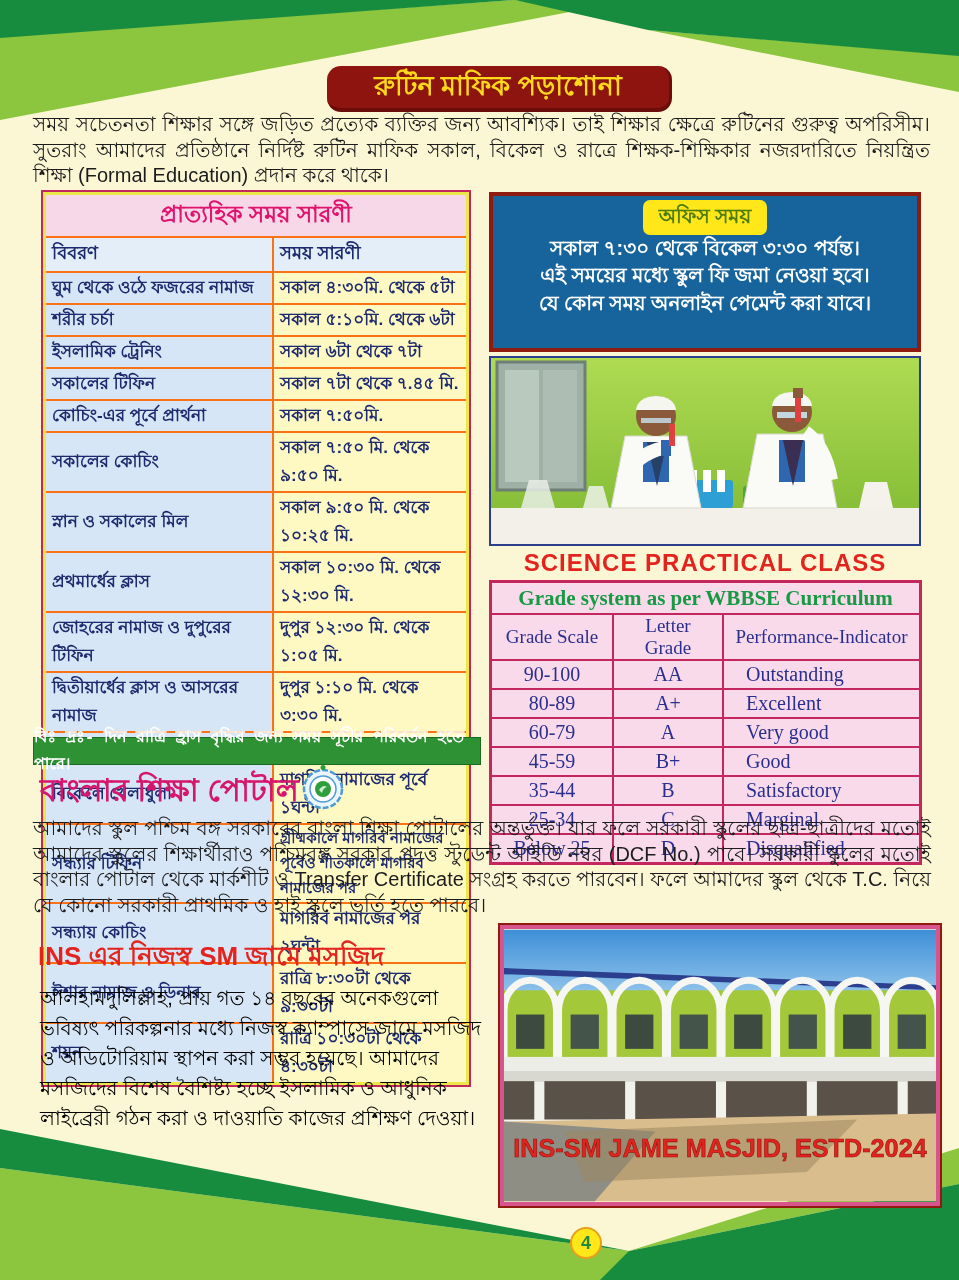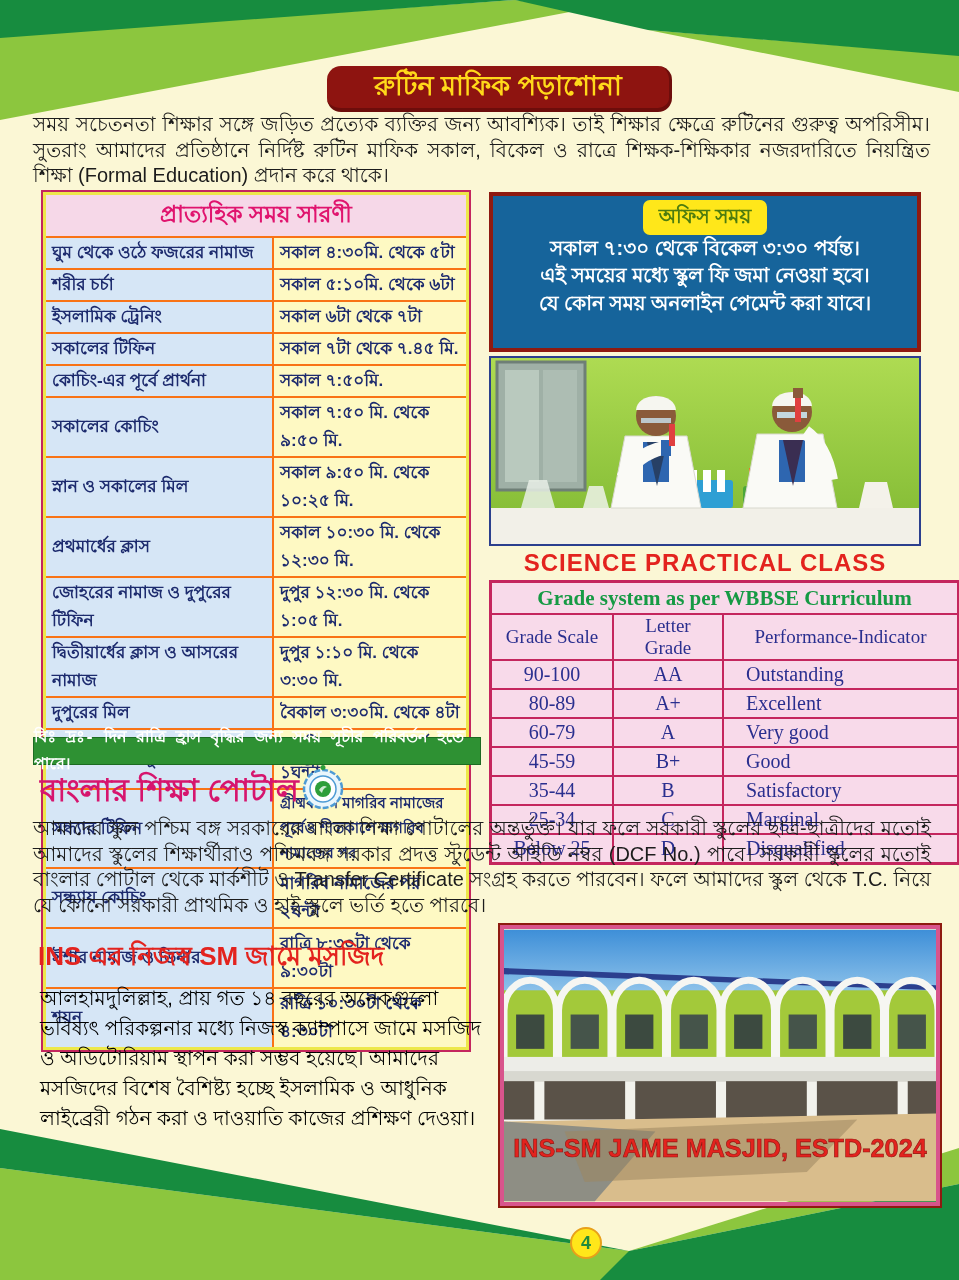--- a/index.html
+++ b/index.html
@@ -34,21 +34,21 @@
   .office .lbl{display:inline-block;margin-top:4px;background:#FFE71A;color:#4d7c0f;font-weight:bold;
     font-size:20px;padding:1px 16px;border-radius:7px;}
   .office .ln{color:#ffffff;font-size:20px;font-weight:bold;line-height:1.37;}
 
   
   .sci{left:489px;top:356px;width:432px;height:190px;border:2px solid #2B3F8E;box-sizing:border-box;}
   .scicap{left:489px;top:549px;width:432px;text-align:center;color:#E3231E;
     font-size:24px;font-weight:bold;letter-spacing:1px;}
 
   
-  .grade{left:489px;top:580px;width:471px;background:#F8DAEA;border:3px solid #C4265E;}
+  .grade{left:489px;top:580px;width:433px;background:#F8DAEA;border:3px solid #C4265E;}
   .grade td{border:2px solid #C4265E;color:#2A2F8F;font-family:"Liberation Serif",serif;padding:0 6px;}
   .grade .gttl{color:#169A44;font-weight:bold;font-size:21px;text-align:center;height:30px;}
   .grade .ghd td{font-size:19px;text-align:center;height:27px;}
   .grade .gr td{font-size:20px;height:27px;}
   .grade .c1{width:108px;text-align:center;}
   .grade .c2{width:96px;text-align:center;}
   .grade .c3{padding-left:22px;}
 
   
   .portal-h{left:40px;top:766px;color:#D6156E;font-size:31px;font-weight:bold;}
@@ -84,20 +84,24 @@
 
   <div class="abs banner">
     <span>রুটিন মাফিক পড়াশোনা</span>
   </div>
 
   <table class="abs sched">
     <tbody>
     <tr>
           <td class="ttl" colspan="2">প্রাত্যহিক সময় সারণী</td>
         </tr>
+    <tr class="hdr">
+      <td>বিবরণ</td>
+      <td>সময় সারণী</td>
+    </tr>
     <tr>
           <td class="act">ঘুম থেকে ওঠে ফজরের নামাজ</td>
           <td class="tim">সকাল ৪:৩০মি. থেকে ৫টা</td>
         </tr>
     <tr>
           <td class="act">শরীর চর্চা</td>
           <td class="tim">সকাল ৫:১০মি. থেকে ৬টা</td>
         </tr>
     <tr>
           <td class="act">ইসলামিক ট্রেনিং</td>

